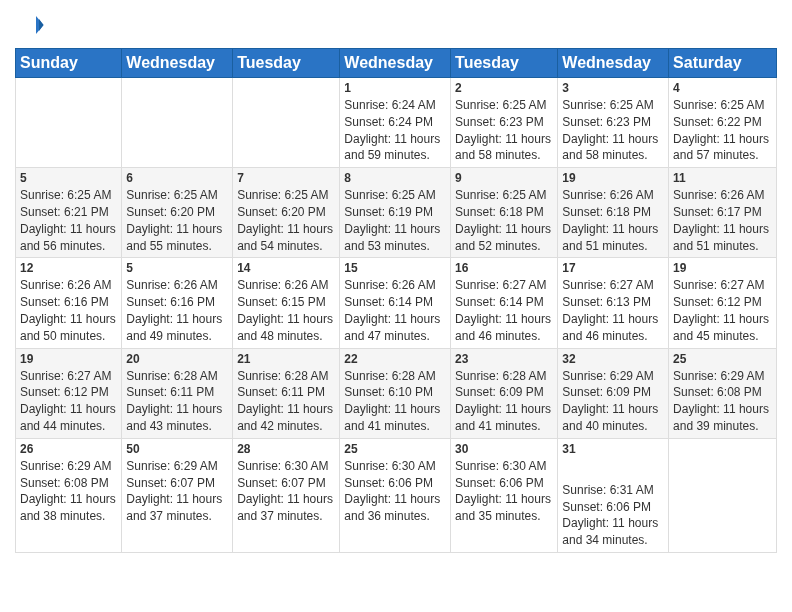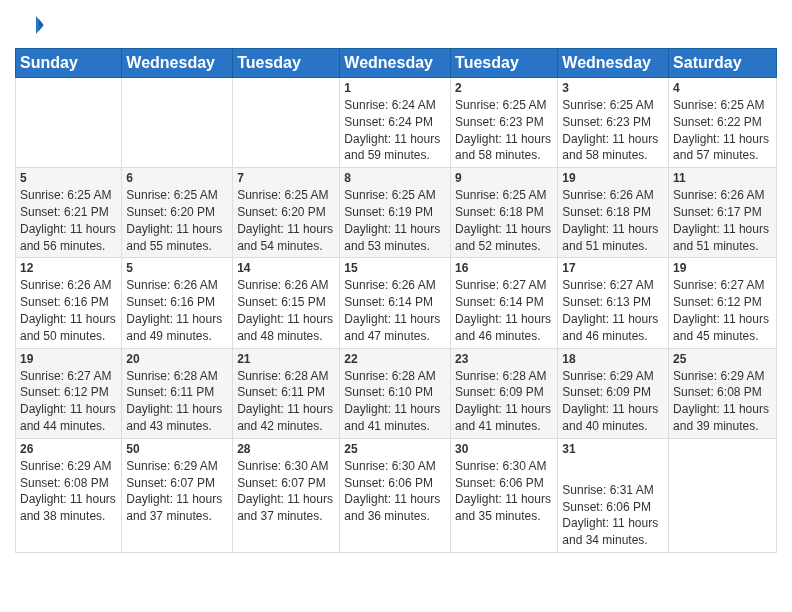--- a/index.html
+++ b/index.html
@@ -293,21 +293,21 @@
 and 41 minutes.</div>
           </td>
           <td>
             <div class="day-number">23</div>
             <div class="day-info" style="white-space: pre-line;">Sunrise: 6:28 AM
 Sunset: 6:09 PM
 Daylight: 11 hours
 and 41 minutes.</div>
           </td>
           <td>
-            <div class="day-number">18</div>
+            <div class="day-number">32</div>
             <div class="day-info" style="white-space: pre-line;">Sunrise: 6:29 AM
 Sunset: 6:09 PM
 Daylight: 11 hours
 and 40 minutes.</div>
           </td>
           <td>
             <div class="day-number">25</div>
             <div class="day-info" style="white-space: pre-line;">Sunrise: 6:29 AM
 Sunset: 6:08 PM
 Daylight: 11 hours

